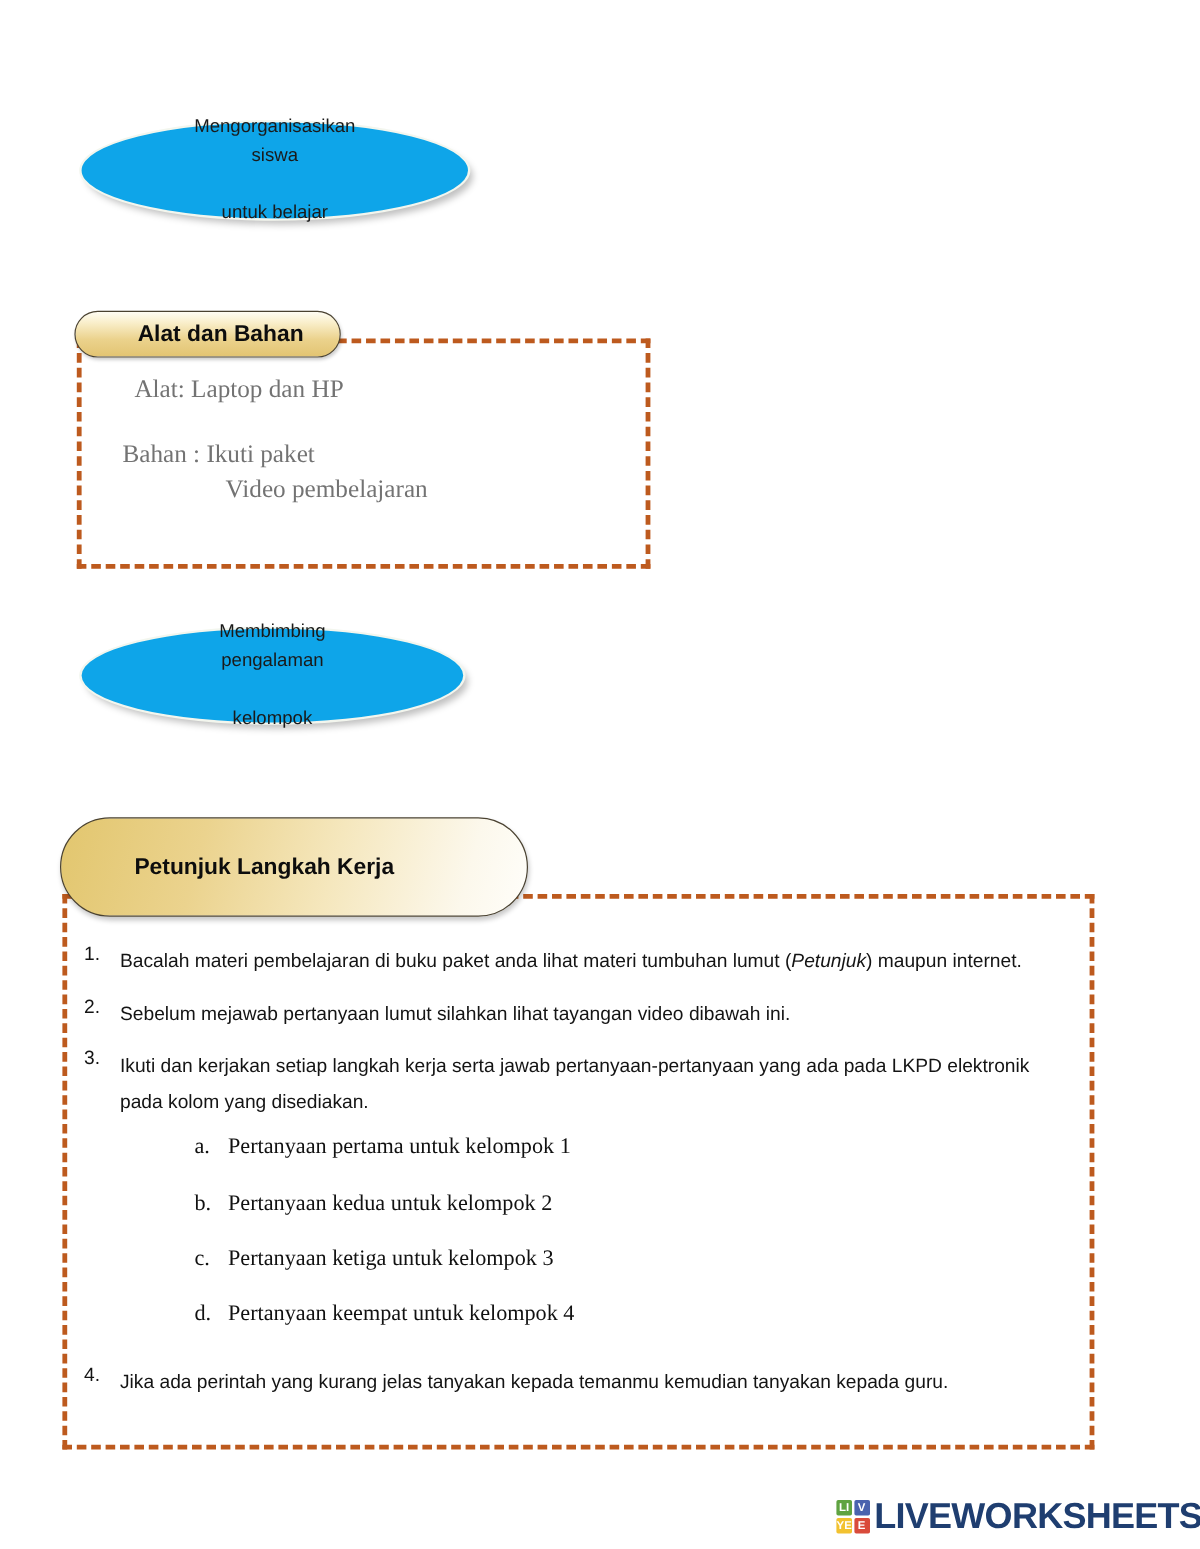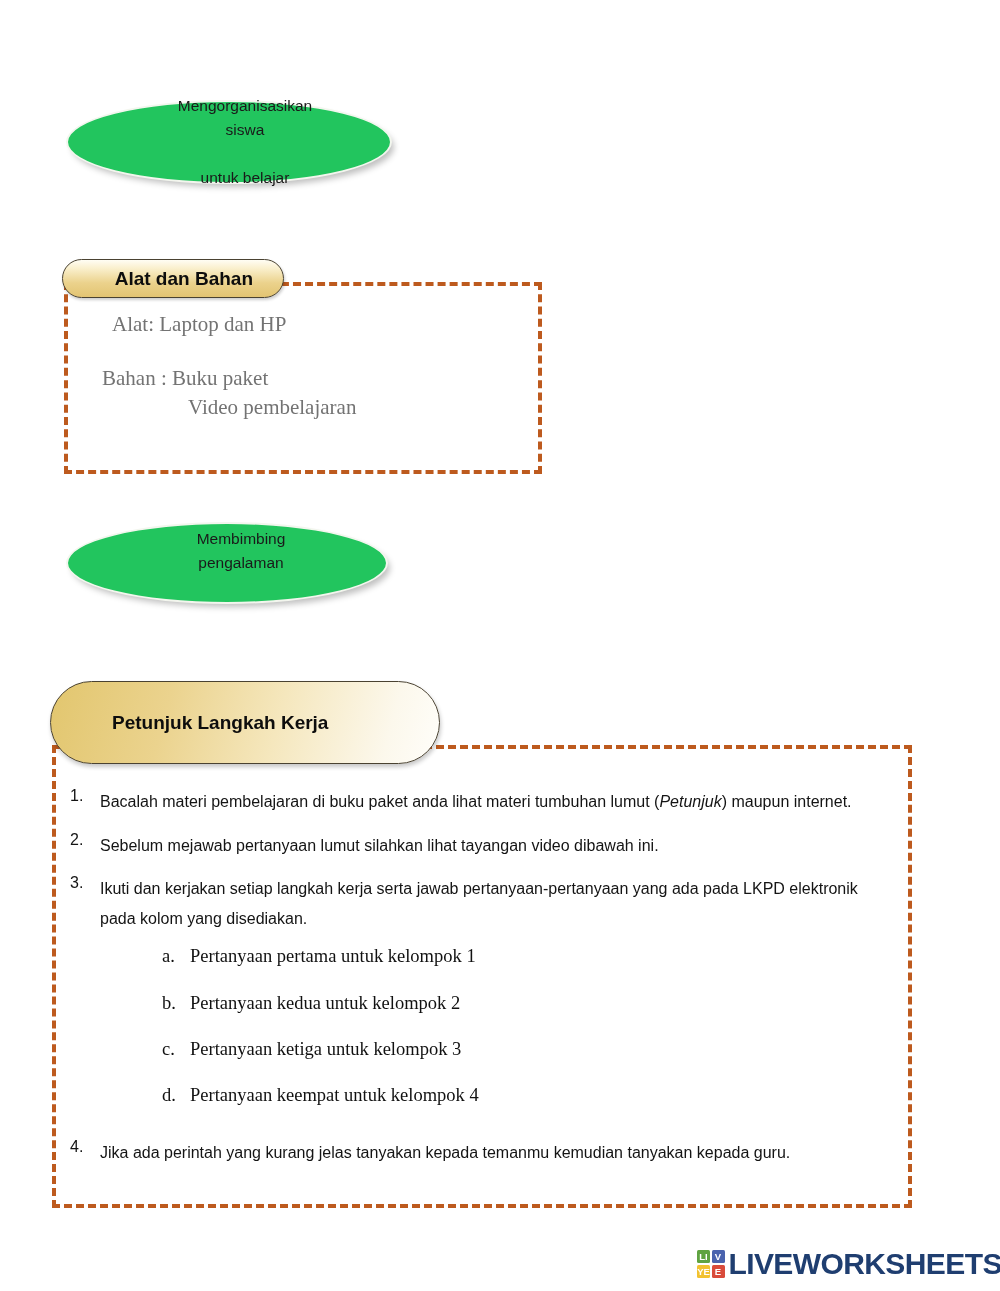--- a/index.html
+++ b/index.html
@@ -20,24 +20,24 @@
     inset: 0;
     width: 1000px;
     height: 1291px;
   }
 
   
   .ellipse-cue {
     position: absolute;
     display: flex;
     align-items: center;
-    justify-content: flex-end;
+    justify-content: center;
     text-align: center;
     border-radius: 50%;
-    background: #22c55e;
+    background: #0ea5e9;
     color: #1a1a1a;
     font-size: 15.5px;
     line-height: 1.55;
     font-family: "Liberation Sans", sans-serif;
     box-shadow: 4px 5px 6px -2px rgba(0,0,0,0.25);
     border: 2px solid #f3f6ee;
   }
   .ellipse-cue span {
     display: block;
     padding: 0 30px;
@@ -228,27 +228,28 @@
   </div>
 
   <div class="dashed-box" id="box-tools"></div>
 
   <div class="pill" id="pill-tools">
     <span>Alat dan Bahan</span>
   </div>
 
   <div class="tools-body">
     <p class="line-alat">Alat: Laptop dan HP</p>
-    <p class="line-bahan">Bahan : Buku paket</p>
+    <p class="line-bahan">Bahan : Ikuti paket</p>
     <p class="line-bahan-2">Video pembelajaran</p>
   </div>
 
   <div class="ellipse-cue" id="cue-guide">
     <span>
       <span>Membimbing pengalaman</span><br>
+      <span>kelompok</span>
     </span>
   </div>
 
   <div class="dashed-box" id="box-steps"></div>
 
   <div class="pill" id="pill-steps">
     <span>Petunjuk Langkah Kerja</span>
   </div>
 
   <div class="steps-list">

